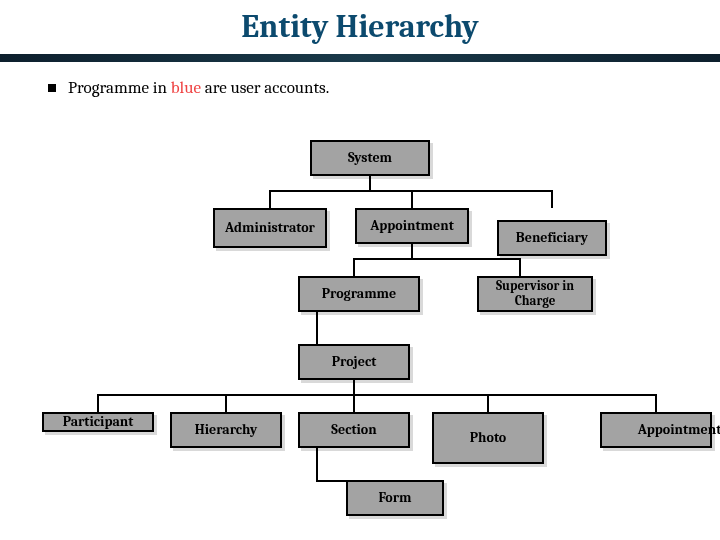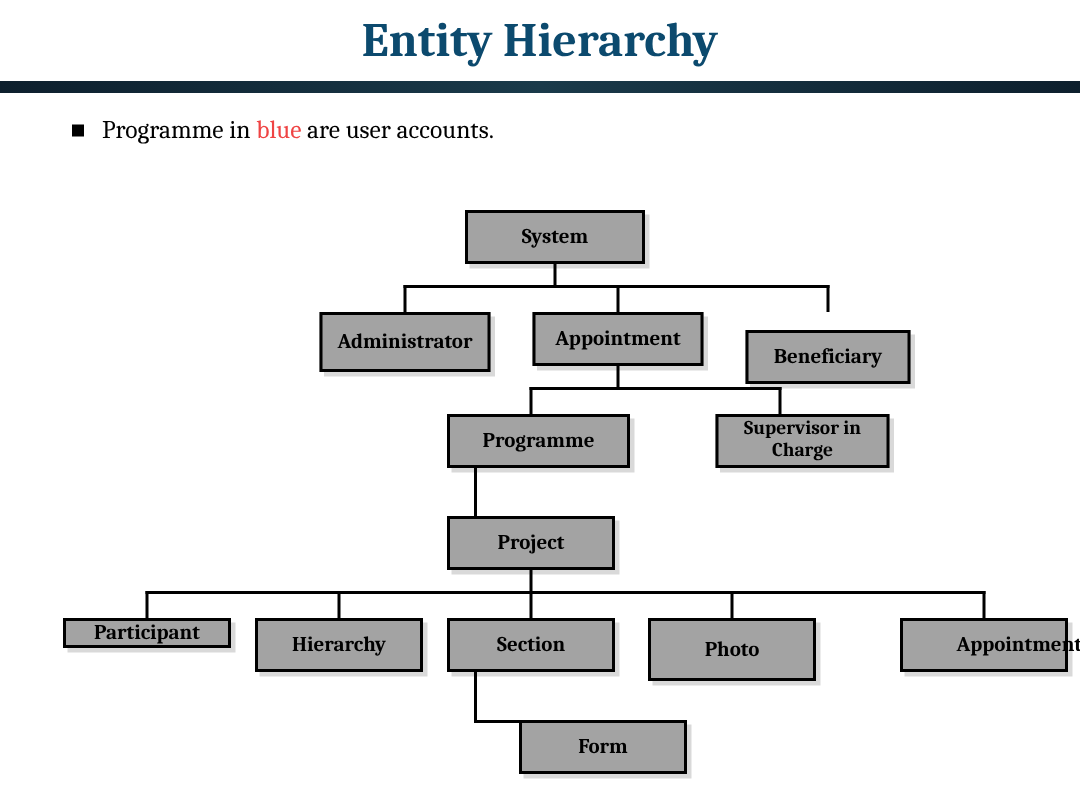--- a/index.html
+++ b/index.html
@@ -61,19 +61,19 @@
 <div class="line" style="left:97px;top:394px;width:560px;height:2px;"></div>
 <div class="line" style="left:97px;top:394px;width:2px;height:18px;"></div>
 <div class="line" style="left:225px;top:394px;width:2px;height:18px;"></div>
 <div class="line" style="left:353px;top:394px;width:2px;height:18px;"></div>
 <div class="line" style="left:487px;top:394px;width:2px;height:18px;"></div>
 <div class="line" style="left:655px;top:394px;width:2px;height:18px;"></div>
 
 <div class="node" style="left:42px;top:412px;width:112px;height:20px;">Participant</div>
 <div class="node" style="left:170px;top:412px;width:112px;height:36px;">Hierarchy</div>
 <div class="node" style="left:298px;top:412px;width:112px;height:36px;">Section</div>
-<div class="node" style="left:432px;top:412px;width:112px;height:42px;">Photo</div>
+<div class="node" style="left:432px;top:412px;width:112px;height:52px;">Photo</div>
 <div class="node" style="left:600px;top:412px;width:112px;height:36px;padding-left:47px;">Appointment</div>
 
 <div class="line" style="left:316px;top:448px;width:2px;height:32px;"></div>
 <div class="line" style="left:316px;top:480px;width:30px;height:2px;"></div>
 
-<div class="node" style="left:346px;top:480px;width:112px;height:36px;">Form</div>
+<div class="node" style="left:346px;top:480px;width:98px;height:36px;">Form</div>
 
 </body></html>

